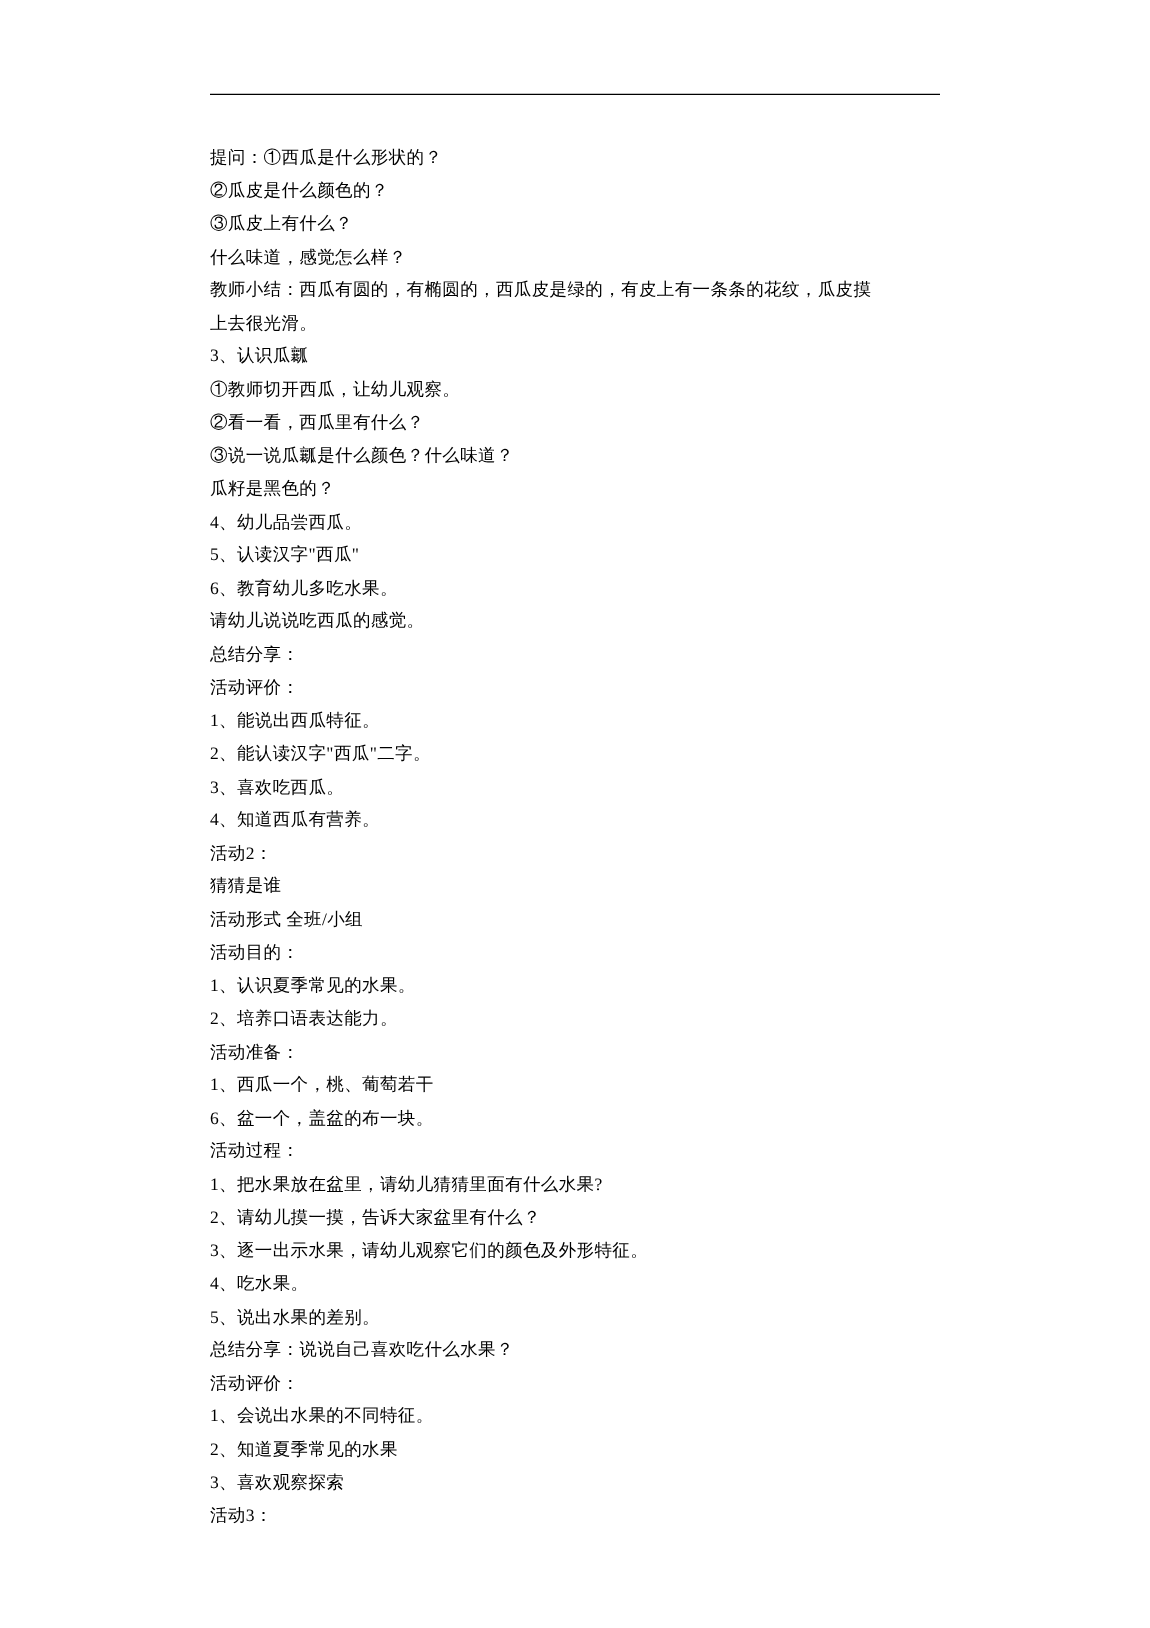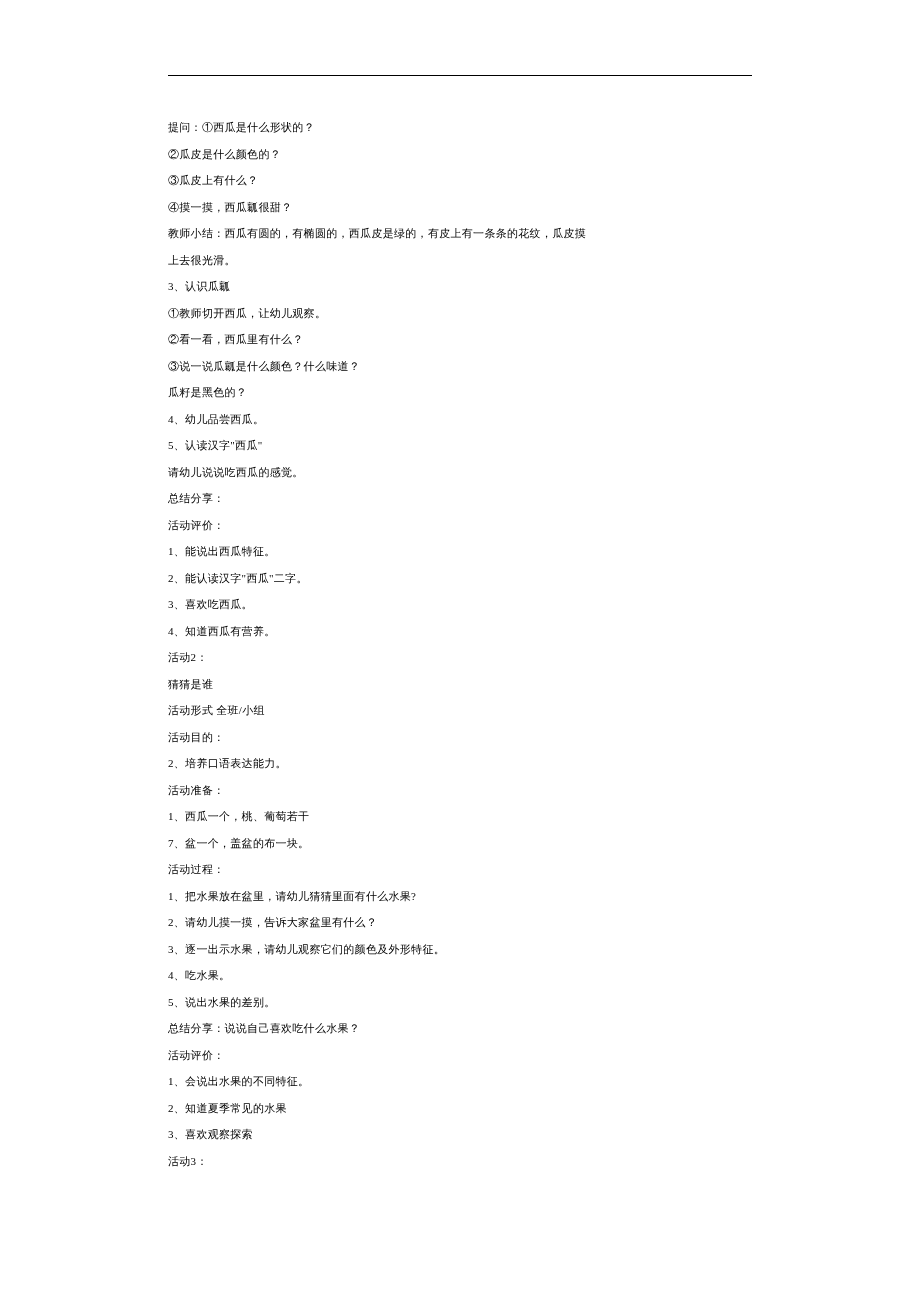--- a/index.html
+++ b/index.html
@@ -12,61 +12,63 @@
     }
     .page {
       padding: 75px 168px 60px 168px;
     }
     .divider {
       border: none;
       border-top: 1px solid #000;
       margin-bottom: 38px;
     }
     .content p {
-      font-size: 11px;
+      font-size: 14px;
       line-height: 26.5px;
       color: #000;
       letter-spacing: 0.3px;
       white-space: nowrap;
     }
   </style>
 </head>
 <body>
 
 <div class="page">
   <hr class="divider">
   <div class="content">
       <p>提问：①西瓜是什么形状的？</p>
       <p>②瓜皮是什么颜色的？</p>
       <p>③瓜皮上有什么？</p>
-      <p>④摸一摸，西瓜瓤很甜？</p>
+      <p>什么味道，感觉怎么样？</p>
       <p>教师小结：西瓜有圆的，有椭圆的，西瓜皮是绿的，有皮上有一条条的花纹，瓜皮摸</p>
       <p>上去很光滑。</p>
       <p>3、认识瓜瓤</p>
       <p>①教师切开西瓜，让幼儿观察。</p>
       <p>②看一看，西瓜里有什么？</p>
       <p>③说一说瓜瓤是什么颜色？什么味道？</p>
       <p>瓜籽是黑色的？</p>
       <p>4、幼儿品尝西瓜。</p>
       <p>5、认读汉字"西瓜"</p>
+      <p>6、教育幼儿多吃水果。</p>
       <p>请幼儿说说吃西瓜的感觉。</p>
       <p>总结分享：</p>
       <p>活动评价：</p>
       <p>1、能说出西瓜特征。</p>
       <p>2、能认读汉字"西瓜"二字。</p>
       <p>3、喜欢吃西瓜。</p>
       <p>4、知道西瓜有营养。</p>
       <p>活动2：</p>
       <p>猜猜是谁</p>
       <p>活动形式  全班/小组</p>
       <p>活动目的：</p>
+      <p>1、认识夏季常见的水果。</p>
       <p>2、培养口语表达能力。</p>
       <p>活动准备：</p>
       <p>1、西瓜一个，桃、葡萄若干</p>
-      <p>7、盆一个，盖盆的布一块。</p>
+      <p>6、盆一个，盖盆的布一块。</p>
       <p>活动过程：</p>
       <p>1、把水果放在盆里，请幼儿猜猜里面有什么水果?</p>
       <p>2、请幼儿摸一摸，告诉大家盆里有什么？</p>
       <p>3、逐一出示水果，请幼儿观察它们的颜色及外形特征。</p>
       <p>4、吃水果。</p>
       <p>5、说出水果的差别。</p>
       <p>总结分享：说说自己喜欢吃什么水果？</p>
       <p>活动评价：</p>
       <p>1、会说出水果的不同特征。</p>
       <p>2、知道夏季常见的水果</p>

